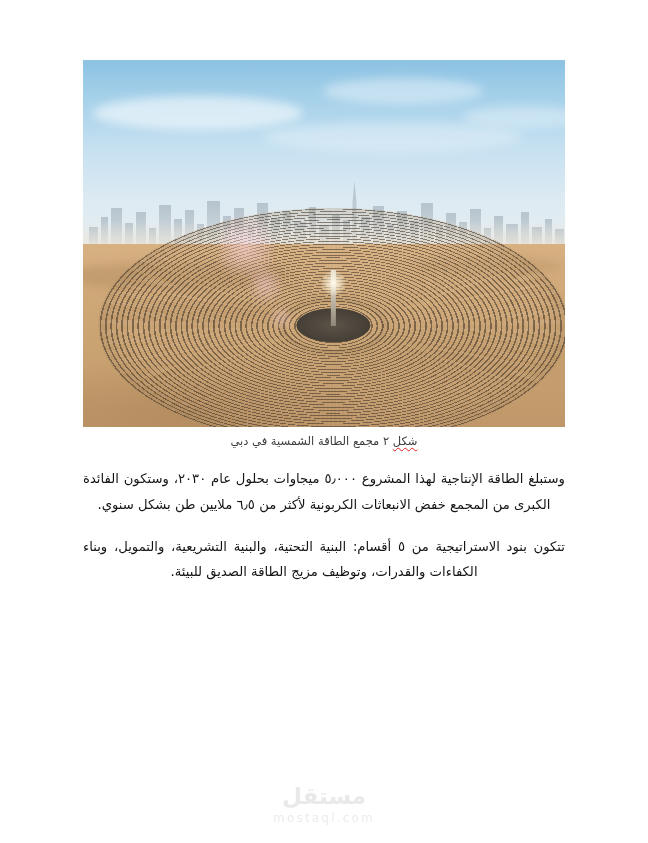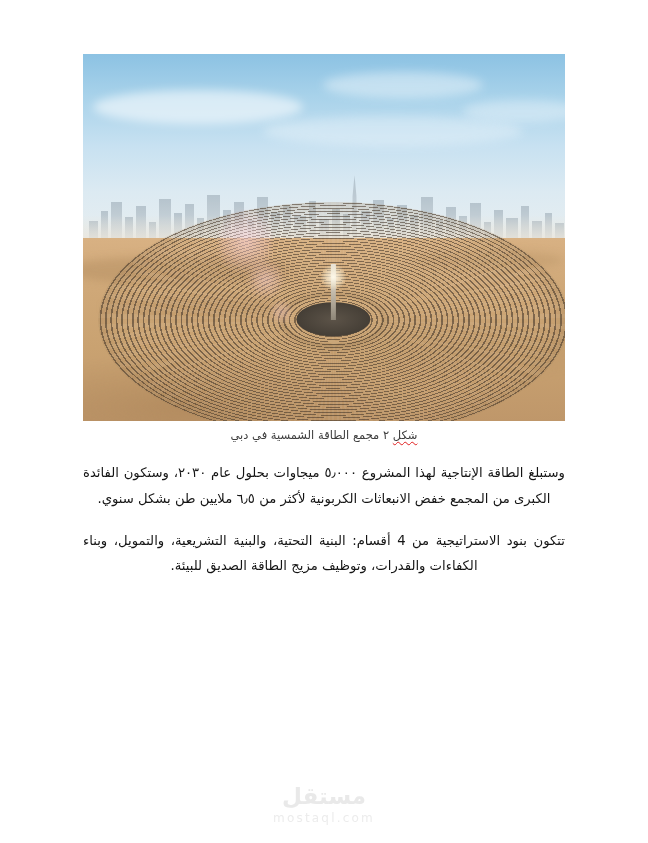--- a/index.html
+++ b/index.html
@@ -17,21 +17,21 @@
   }
 
   .page {
     position: absolute;
     inset: 0;
     background: #ffffff;
   }
 
   .content {
     position: absolute;
-    top: 54px;
+    top: 60px;
     right: 83px;
     left: 83px;
     direction: rtl;
   }
 
   
   .figure {
     width: 482px;
     margin: 0 0 0 0;
   }
@@ -353,21 +353,21 @@
       </div>
 
       <figcaption class="caption">
         <span class="misspelled">شكل</span><span> ٢ مجمع الطاقة الشمسية في دبي</span>
       </figcaption>
     </figure>
 
     <p class="body-para">وستبلغ الطاقة الإنتاجية لهذا المشروع ٥٫٠٠٠ ميجاوات بحلول عام ٢٠٣٠، وستكون الفائدة الكبرى من المجمع خفض الانبعاثات الكربونية لأكثر من ٦٫٥ ملايين طن بشكل سنوي.</p>
 
 
-    <p class="body-para">تتكون بنود الاستراتيجية من 4 أقسام: البنية التحتية، والبنية التشريعية، والتمويل، وبناء الكفاءات والقدرات، وتوظيف مزيج الطاقة الصديق للبيئة.</p>
+    <p class="body-para">تتكون بنود الاستراتيجية من ٥ أقسام: البنية التحتية، والبنية التشريعية، والتمويل، وبناء الكفاءات والقدرات، وتوظيف مزيج الطاقة الصديق للبيئة.</p>
 
 
 
   </div>
 
   <div class="watermark">
     <div class="wm-ar">مستقل</div>
     <div class="wm-en">mostaql.com</div>
   </div>
 

